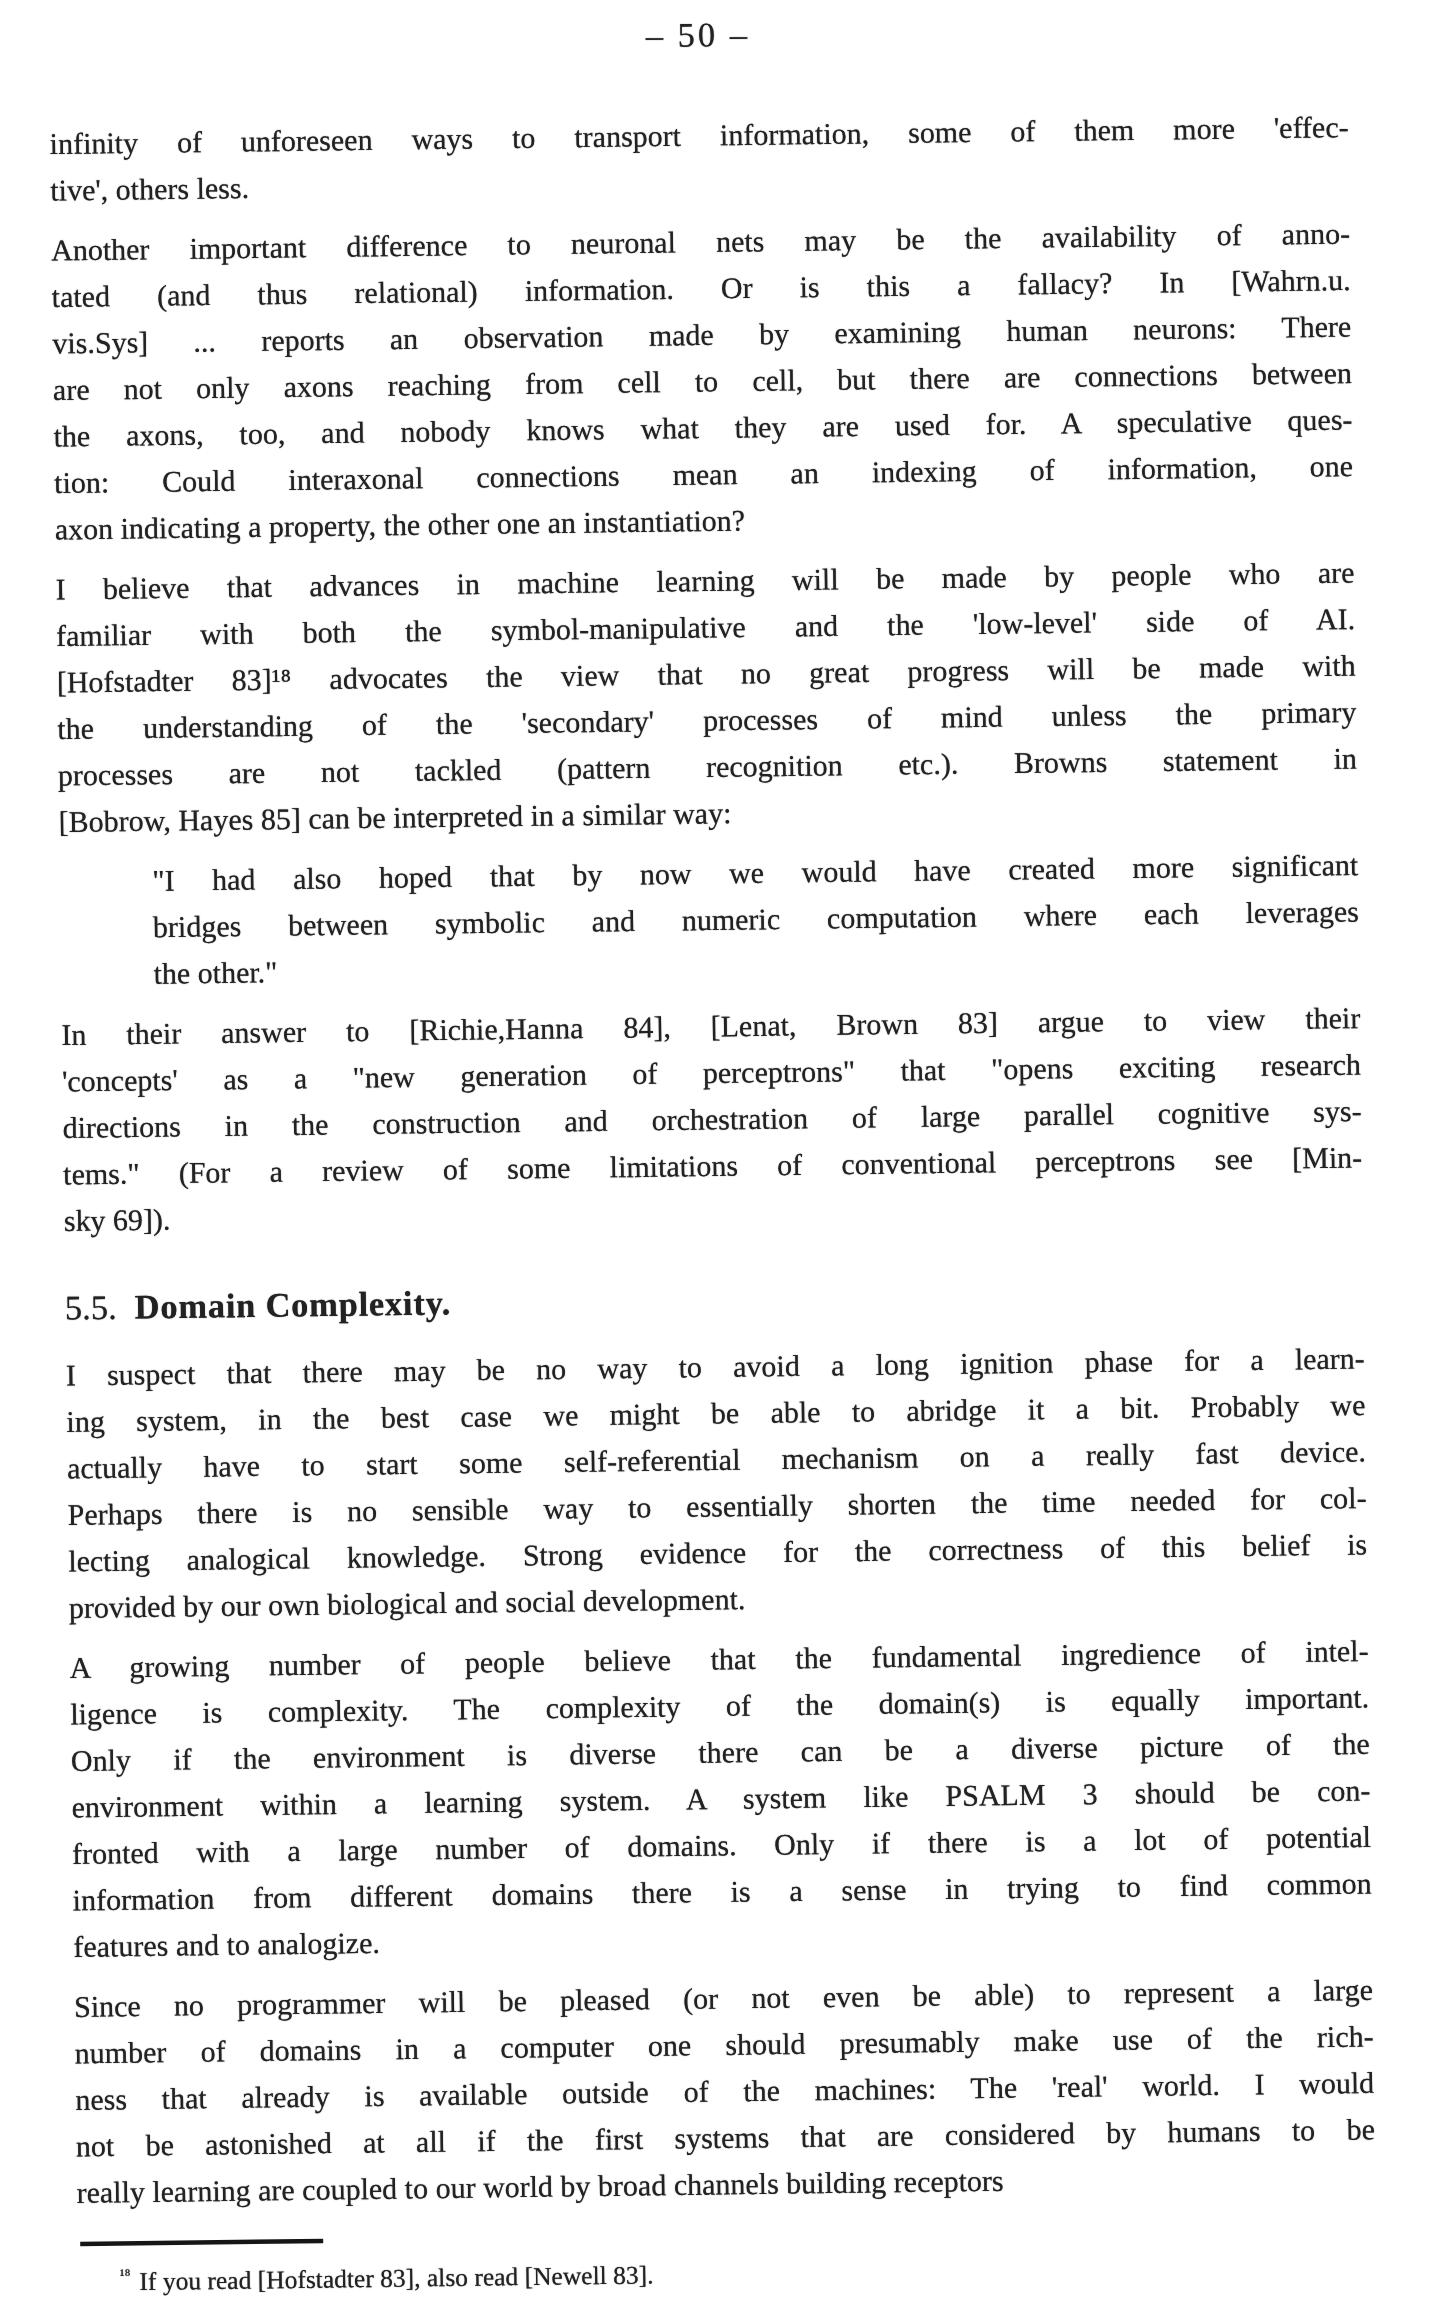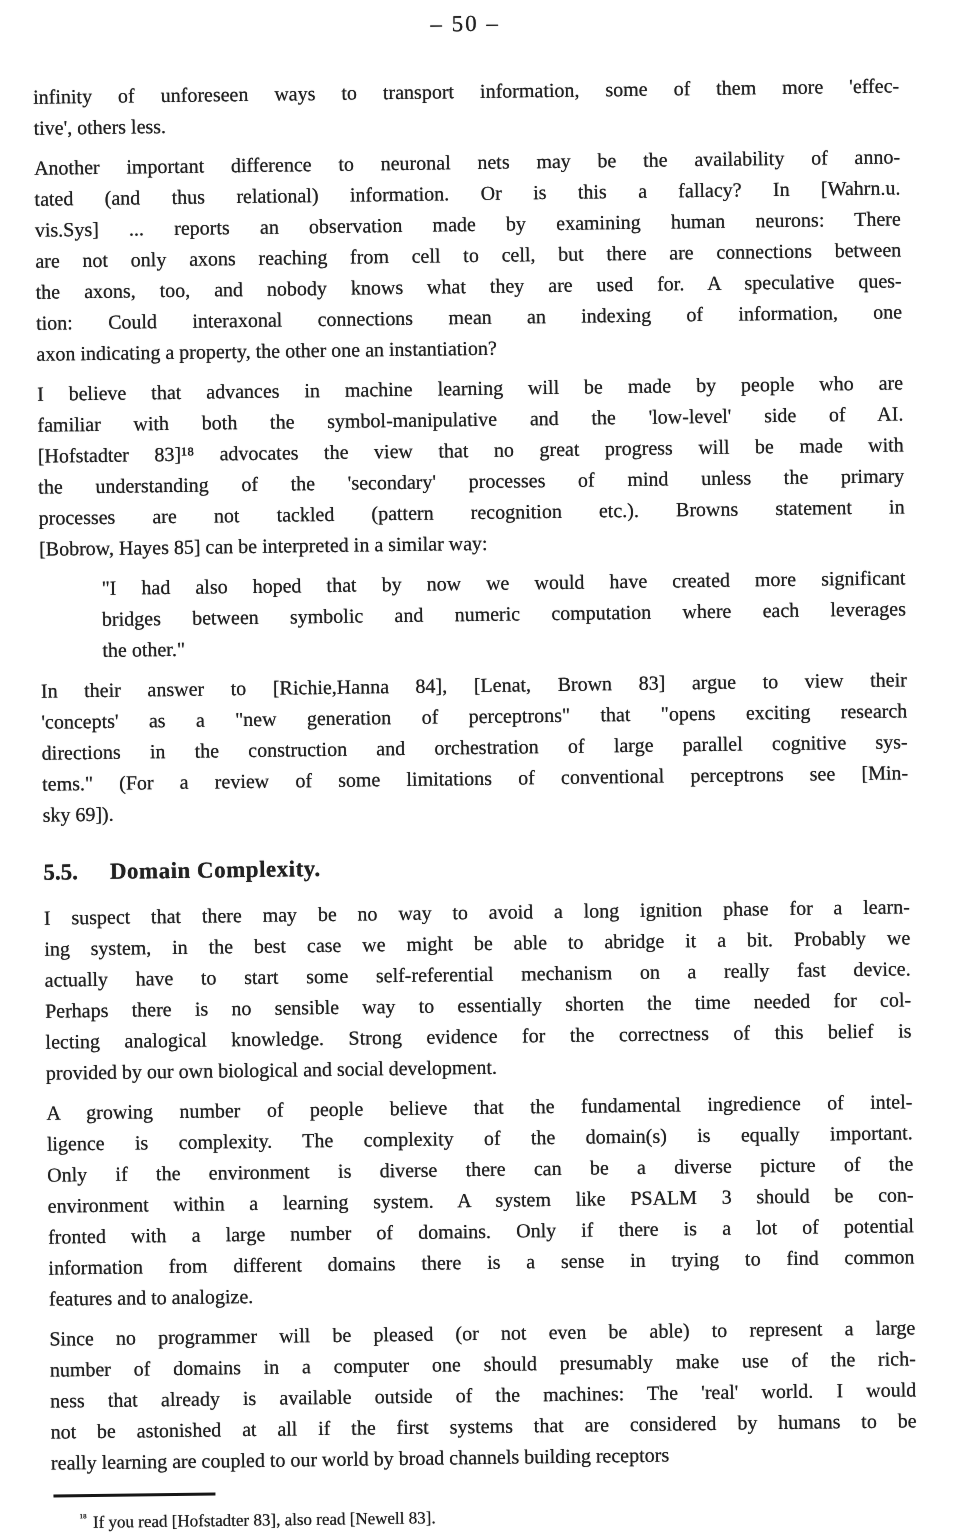--- a/index.html
+++ b/index.html
@@ -52,22 +52,22 @@
   }
   .quote {
     margin-left: 62px;
   }
   .heading {
     margin: 27px 0 15px 0;
     font-size: 23px;
     line-height: 30px;
   }
   .heading-num {
-    font-weight: 700;
-    margin-right: 32px;
+    font-weight: 400;
+    margin-right: 12px;
   }
   .heading-title {
     font-weight: 700;
     letter-spacing: 0.5px;
   }
   .footnote-area {
     margin-top: 16px;
   }
   .footnote-rule {
     width: 162px;

